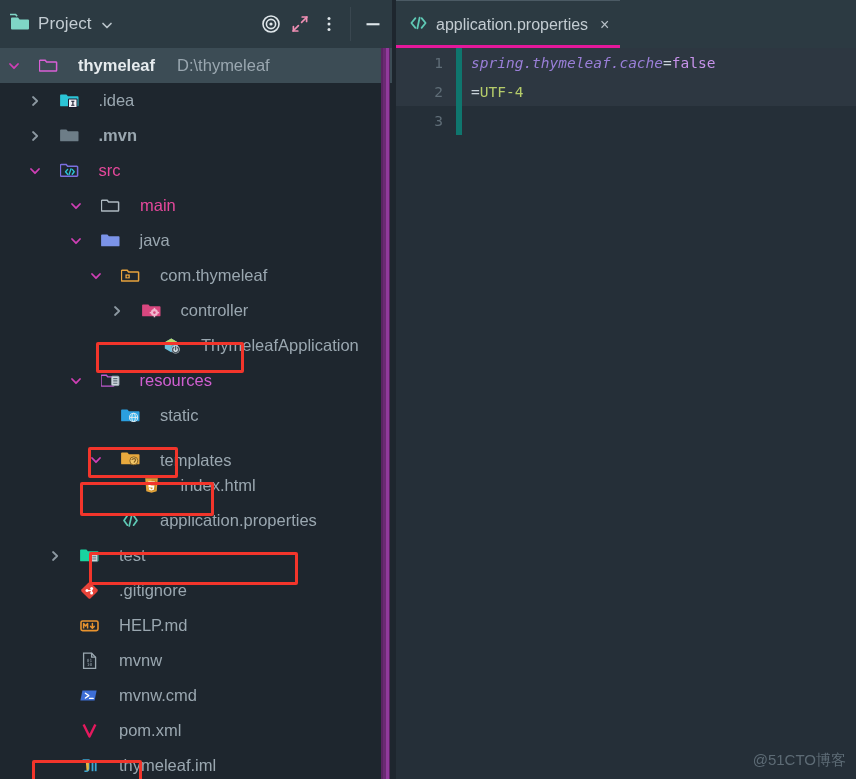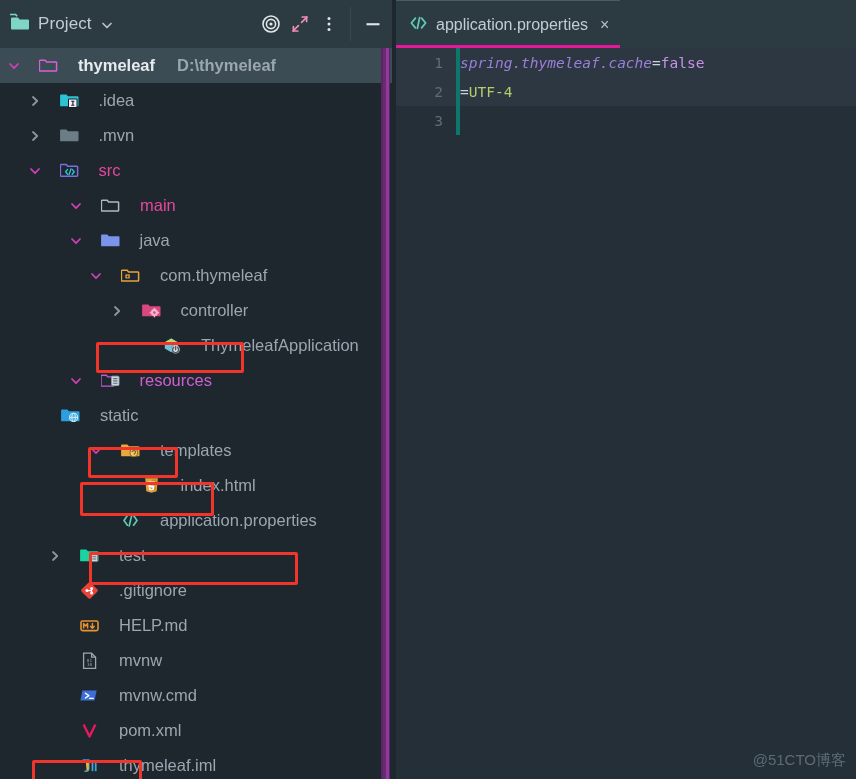--- a/index.html
+++ b/index.html
@@ -63,21 +63,21 @@
     display: flex; align-items: center; justify-content: center;
     margin-right: 4px;
   }
   .row .arrow.empty { visibility: hidden; }
   .row .ic {
     width: 19px; height: 19px; flex: 0 0 19px;
     margin-right: 7px;
     display: flex; align-items: center; justify-content: center;
   }
   .row .nm { line-height: 1; }
-  .row .path { color: #9aa7b0; margin-left: 9px; font-weight: bold; }
+  .row .path { color: #9aa7b0; margin-left: 9px; font-weight: normal; }
   .nm.bold { font-weight: bold; color: #e6ebee; }
   .nm.magenta { color: #e5489b; }
   .nm.violet { color: #cf5fd0; }
 
   
   .redbox {
     position: absolute;
     border: 3px solid #f2352b;
     border-radius: 2px;
     pointer-events: none;
@@ -151,21 +151,21 @@
   .cline.hl { background: #2d3741; }
   .gutter {
     width: 60px; flex: 0 0 60px;
     text-align: right;
     padding-right: 13px;
     color: #5f6d77;
     font-family: "DejaVu Sans Mono", monospace;
     font-size: 14.5px;
   }
   .cline.hl .gutter { background: #2d3741; }
-  .codetext { border-left: 4px solid #0f766e; height: 29px;
+  .codetext { padding-left: 9px; border-left: 6px solid #0f766e; height: 29px;
               display: flex; align-items: center; flex: 1 1 auto; }
   .tk-key { color: #9a7fd8; font-style: italic; }
   .tk-eq  { color: #c9d3da; }
   .tk-val-kw { color: #c792ea; }
   .tk-val-str { color: #b5cc6a; }
 
   #watermark {
     position: absolute; right: 10px; bottom: 9px;
     color: #5d6b75; font-size: 15px;
     font-family: "Liberation Sans", sans-serif;
@@ -255,21 +255,21 @@
           <span class="ic">
             <svg width="19" height="19" viewBox="0 0 19 19">
               <path d="M1 3.4h5.4l1.5 1.8H17.6a.9.9 0 0 1 .9.9v8.3a.9.9 0 0 1-.9.9H1a.9.9 0 0 1-.9-.9V4.3A.9.9 0 0 1 1 3.4z" fill="#2bc4d6"></path>
               <rect x="8" y="7.5" width="9.5" height="9.5" rx="1" fill="#1a1a2e"></rect>
          <rect x="9" y="8.5" width="7.5" height="7.5" fill="#f0f0f5"></rect>
          <path d="M11.2 10.2h3.2M12.9 10.2v4m-1.7 0h3.2" stroke="#1a1a2e" stroke-width="1.1"></path>
             </svg>
           </span>
           <span class="nm">.idea</span>
         </div>
-        <div class="row" style="padding-left: 26.5px;">
+        <div class="row" style="padding-left: 26.5px; font-weight: bold;">
           <span class="arrow">
             <svg width="14" height="14" viewBox="0 0 14 14">
               <path d="M5 3l4.2 4L5 11" stroke="#8c98a1" stroke-width="1.8" fill="none" stroke-linecap="round" stroke-linejoin="round"></path>
             </svg>
           </span>
           <span class="ic">
             <svg width="19" height="19" viewBox="0 0 19 19">
               <path d="M1 3.4h5.4l1.5 1.8H17.6a.9.9 0 0 1 .9.9v8.3a.9.9 0 0 1-.9.9H1a.9.9 0 0 1-.9-.9V4.3A.9.9 0 0 1 1 3.4z" fill="#6d7d87"></path>
             </svg>
           </span>
@@ -376,33 +376,33 @@
             <svg width="19" height="19" viewBox="0 0 19 19">
               <path d="M0.8 4.2h4.6l1.3 1.7h5.6a.8.8 0 0 1 .8.8v7.6a.8.8 0 0 1-.8.8H0.8a.8.8 0 0 1-.8-.8V5a.8.8 0 0 1 .8-.8z" fill="none" stroke="#c05ad0" stroke-width="1.4"></path>
          <rect x="10.6" y="5.2" width="7.4" height="9.4" rx="1" fill="#cfd8de" stroke="#9aa7b0" stroke-width=".9"></rect>
          <g stroke="#5c6b75" stroke-width="1.1">
                 <path d="M12.2 7.6h4.2M12.2 9.9h4.2M12.2 12.2h4.2"></path>
               </g>
             </svg>
           </span>
           <span class="nm violet">resources</span>
         </div>
-        <div class="row" style=" margin-left: 28px;">
+        <div class="row" style="padding-left: 88px;">
           <span class="arrow empty"></span>
           <span class="ic">
             <svg width="19" height="19" viewBox="0 0 19 19">
               <path d="M1 3.4h5.4l1.5 1.8H17.6a.9.9 0 0 1 .9.9v8.3a.9.9 0 0 1-.9.9H1a.9.9 0 0 1-.9-.9V4.3A.9.9 0 0 1 1 3.4z" fill="#2b9fe0"></path>
               <circle cx="12.6" cy="11.4" r="4.1" fill="#33b5f0" stroke="#dfe9ef" stroke-width="1"></circle>
          <ellipse cx="12.6" cy="11.4" rx="1.8" ry="4.1" fill="none" stroke="#dfe9ef" stroke-width="1"></ellipse>
          <path d="M8.5 11.4h8.2" stroke="#dfe9ef" stroke-width="1"></path>
             </svg>
           </span>
           <span class="nm">static</span>
         </div>
-        <div class="row" style="padding-left: 88px;">
+        <div class="row" style="padding-left: 88px; align-items: flex-end;">
           <span class="arrow">
             <svg width="14" height="14" viewBox="0 0 14 14">
               <path d="M3 5l4 4.2L11 5" stroke="#cf3fb5" stroke-width="1.8" fill="none" stroke-linecap="round" stroke-linejoin="round"></path>
             </svg>
           </span>
           <span class="ic">
             <svg width="19" height="19" viewBox="0 0 19 19">
               <path d="M1 3.4h5.4l1.5 1.8H17.6a.9.9 0 0 1 .9.9v8.3a.9.9 0 0 1-.9.9H1a.9.9 0 0 1-.9-.9V4.3A.9.9 0 0 1 1 3.4z" fill="#e8a93d"></path>
               <circle cx="12.8" cy="11.8" r="4" fill="#f5c96a" stroke="#8a6426" stroke-width="1"></circle>
          <path d="M11 10.6c1.4-1.2 3.2-1.2 3.6 0 .4 1.2-1 1.6-1.4 2.6" stroke="#8a6426" stroke-width="1.2" fill="none" stroke-linecap="round"></path>

